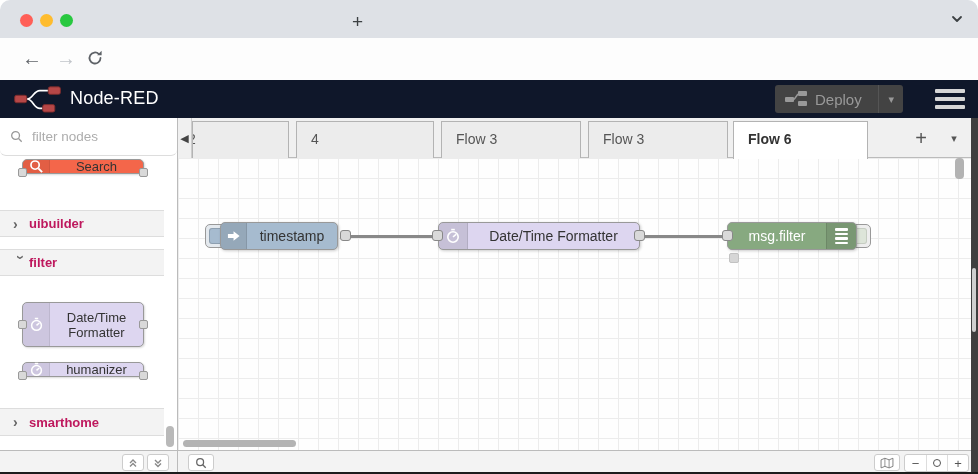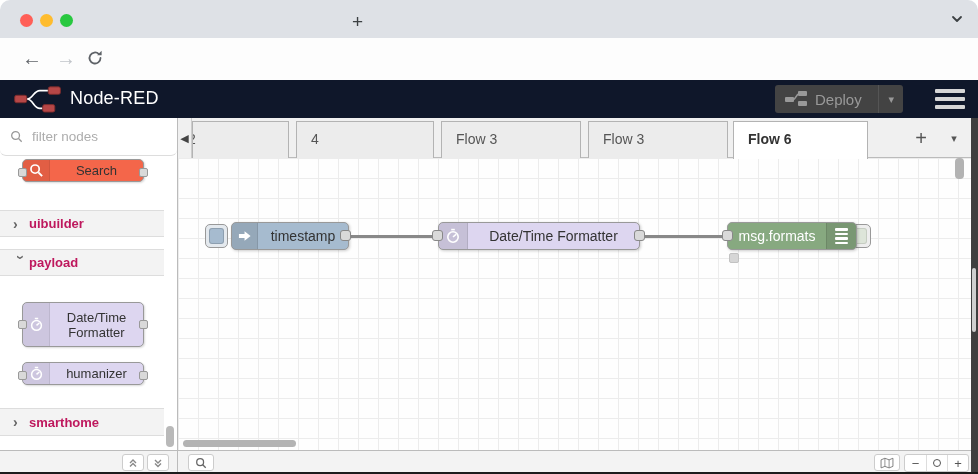--- a/index.html
+++ b/index.html
@@ -68,21 +68,21 @@
     display:flex;align-items:center;padding-left:10px;border-radius:6px;}
   .filter-row input{border:none;outline:none;background:transparent;font-size:13.5px;color:#333;margin-left:7px;width:130px;
     font-family:"Liberation Sans",sans-serif;}
   .filter-row input::placeholder{color:#adadad;}
   .palette-body{position:absolute;left:0;top:38px;width:177px;height:294px;background:#fff;overflow:hidden;}
   .pal-cat{position:absolute;left:0;width:164px;height:27px;background:#f3f3f3;border-top:1px solid #ddd;border-bottom:1px solid #ddd;
     display:flex;align-items:center;padding-left:13px;}
   .pal-cat .chev{color:#666;font-size:14px;width:16px;font-weight:700;}
   .pal-cat .chev.exp{transform:rotate(90deg);}
   .pal-cat .cat-label{font-size:13px;font-weight:700;color:#be185d;}
-  .pal-node{position:absolute;left:22px;width:122px;height:23px;border:1px solid #999;border-radius:5px;
+  .pal-node{position:absolute;left:22px;width:122px;height:15px;border:1px solid #999;border-radius:5px;
     box-shadow:1px 1px 2px rgba(0,0,0,.15);display:flex;}
   .pal-node .icon-region{width:27px;background:rgba(0,0,0,.07);border-right:1px solid rgba(0,0,0,.08);
     border-radius:4px 0 0 4px;display:flex;align-items:center;justify-content:center;}
   .pal-node .n-label{flex:1;display:flex;align-items:center;justify-content:center;font-size:13px;color:#333;text-align:center;line-height:15px;}
   .pal-port{position:absolute;width:9px;height:9px;background:#d9d9d9;border:1px solid #999;border-radius:2px;top:8px;}
   .pal-port.in{left:-5px;}
   .pal-port.out{right:-5px;}
   .pn-search{background:#f4664a;top:3px;}
   .pn-dtf{background:#ddd6f0;top:146px;height:45px;}
   .pn-dtf .pal-port{top:17px;}
@@ -115,21 +115,21 @@
   .w2{left:460px;width:92px;}
   .cnode{position:absolute;top:64px;height:28px;border:1px solid #999;border-radius:5px;
     box-shadow:1px 1px 3px rgba(0,0,0,.2);display:flex;z-index:2;}
   .cnode .icon-region{background:rgba(0,0,0,.10);display:flex;align-items:center;justify-content:center;}
   .cnode .c-label{flex:1;display:flex;align-items:center;justify-content:center;font-size:14px;color:#333;white-space:nowrap;}
   .cport{position:absolute;width:11px;height:11px;background:#d9d9d9;border:1px solid #888;border-radius:3px;top:72px;z-index:4;}
   .inject-btn{position:absolute;left:27px;top:66px;width:23px;height:24px;background:#e4e9ee;border:1px solid #999;
     border-radius:5px;z-index:2;}
   .inject-btn::after{content:"";position:absolute;left:3px;top:3px;right:3px;bottom:3px;background:#a6bbcf;
     border:1px solid rgba(0,0,0,.15);border-radius:3px;}
-  .n-inject{left:53px;width:118px;background:#a6bbcf;}
+  .n-inject{left:42px;width:118px;background:#a6bbcf;}
   .n-inject .icon-region{width:26px;border-right:1px solid rgba(0,0,0,.10);border-radius:4px 0 0 4px;}
   .n-dtf{left:260px;width:202px;background:#ddd6f0;}
   .n-dtf .icon-region{width:29px;border-right:1px solid rgba(0,0,0,.10);border-radius:4px 0 0 4px;}
   .n-debug{left:549px;width:130px;background:#87a980;}
   .n-debug .c-label{color:#fff;}
   .n-debug .icon-region{width:30px;border-left:1px solid rgba(0,0,0,.10);border-radius:0 4px 4px 0;}
   .debug-toggle{position:absolute;left:671px;top:66px;width:22px;height:24px;background:#eee;border:1px solid #999;
     border-radius:5px;z-index:1;}
   .debug-toggle::after{content:"";position:absolute;left:3px;top:3px;right:3px;bottom:3px;background:#dde5d9;
     border:1px solid rgba(0,0,0,.1);border-radius:3px;}
@@ -282,21 +282,21 @@
           <span class="pal-port out"></span>
         </div>
 
         <div class="pal-cat cat-uib">
           <span class="chev">›</span>
           <span class="cat-label">uibuilder</span>
         </div>
 
         <div class="pal-cat cat-fmt">
           <span class="chev exp">›</span>
-          <span class="cat-label">payload</span>
+          <span class="cat-label">filter</span>
         </div>
 
         <div class="pal-node pn-dtf">
           <span class="pal-port in"></span>
           <div class="icon-region">
             <svg width="15" height="15" viewBox="0 0 16 16">
               <circle cx="8" cy="9" r="5.2" fill="none" stroke="#fff" stroke-width="1.6"></circle>
               <line x1="8" y1="9" x2="11" y2="6.4" stroke="#fff" stroke-width="1.6"></line>
               <line x1="6.2" y1="1.6" x2="9.8" y2="1.6" stroke="#fff" stroke-width="1.6"></line>
             </svg>
@@ -363,21 +363,21 @@
               <line x1="6.2" y1="1.6" x2="9.8" y2="1.6" stroke="#fff" stroke-width="1.6"></line>
             </svg>
           </div>
           <div class="c-label">Date/Time Formatter</div>
         </div>
         <span class="cport" style="left:456px;"></span>
 
         <div class="debug-toggle"></div>
         <span class="cport" style="left:544px;"></span>
         <div class="cnode n-debug">
-          <div class="c-label">msg.formats</div>
+          <div class="c-label">msg.filter</div>
           <div class="icon-region">
             <div class="dbg-list">
                 <span></span>
                 <span></span>
                 <span></span>
                 <span></span>
               </div>
           </div>
         </div>
 

